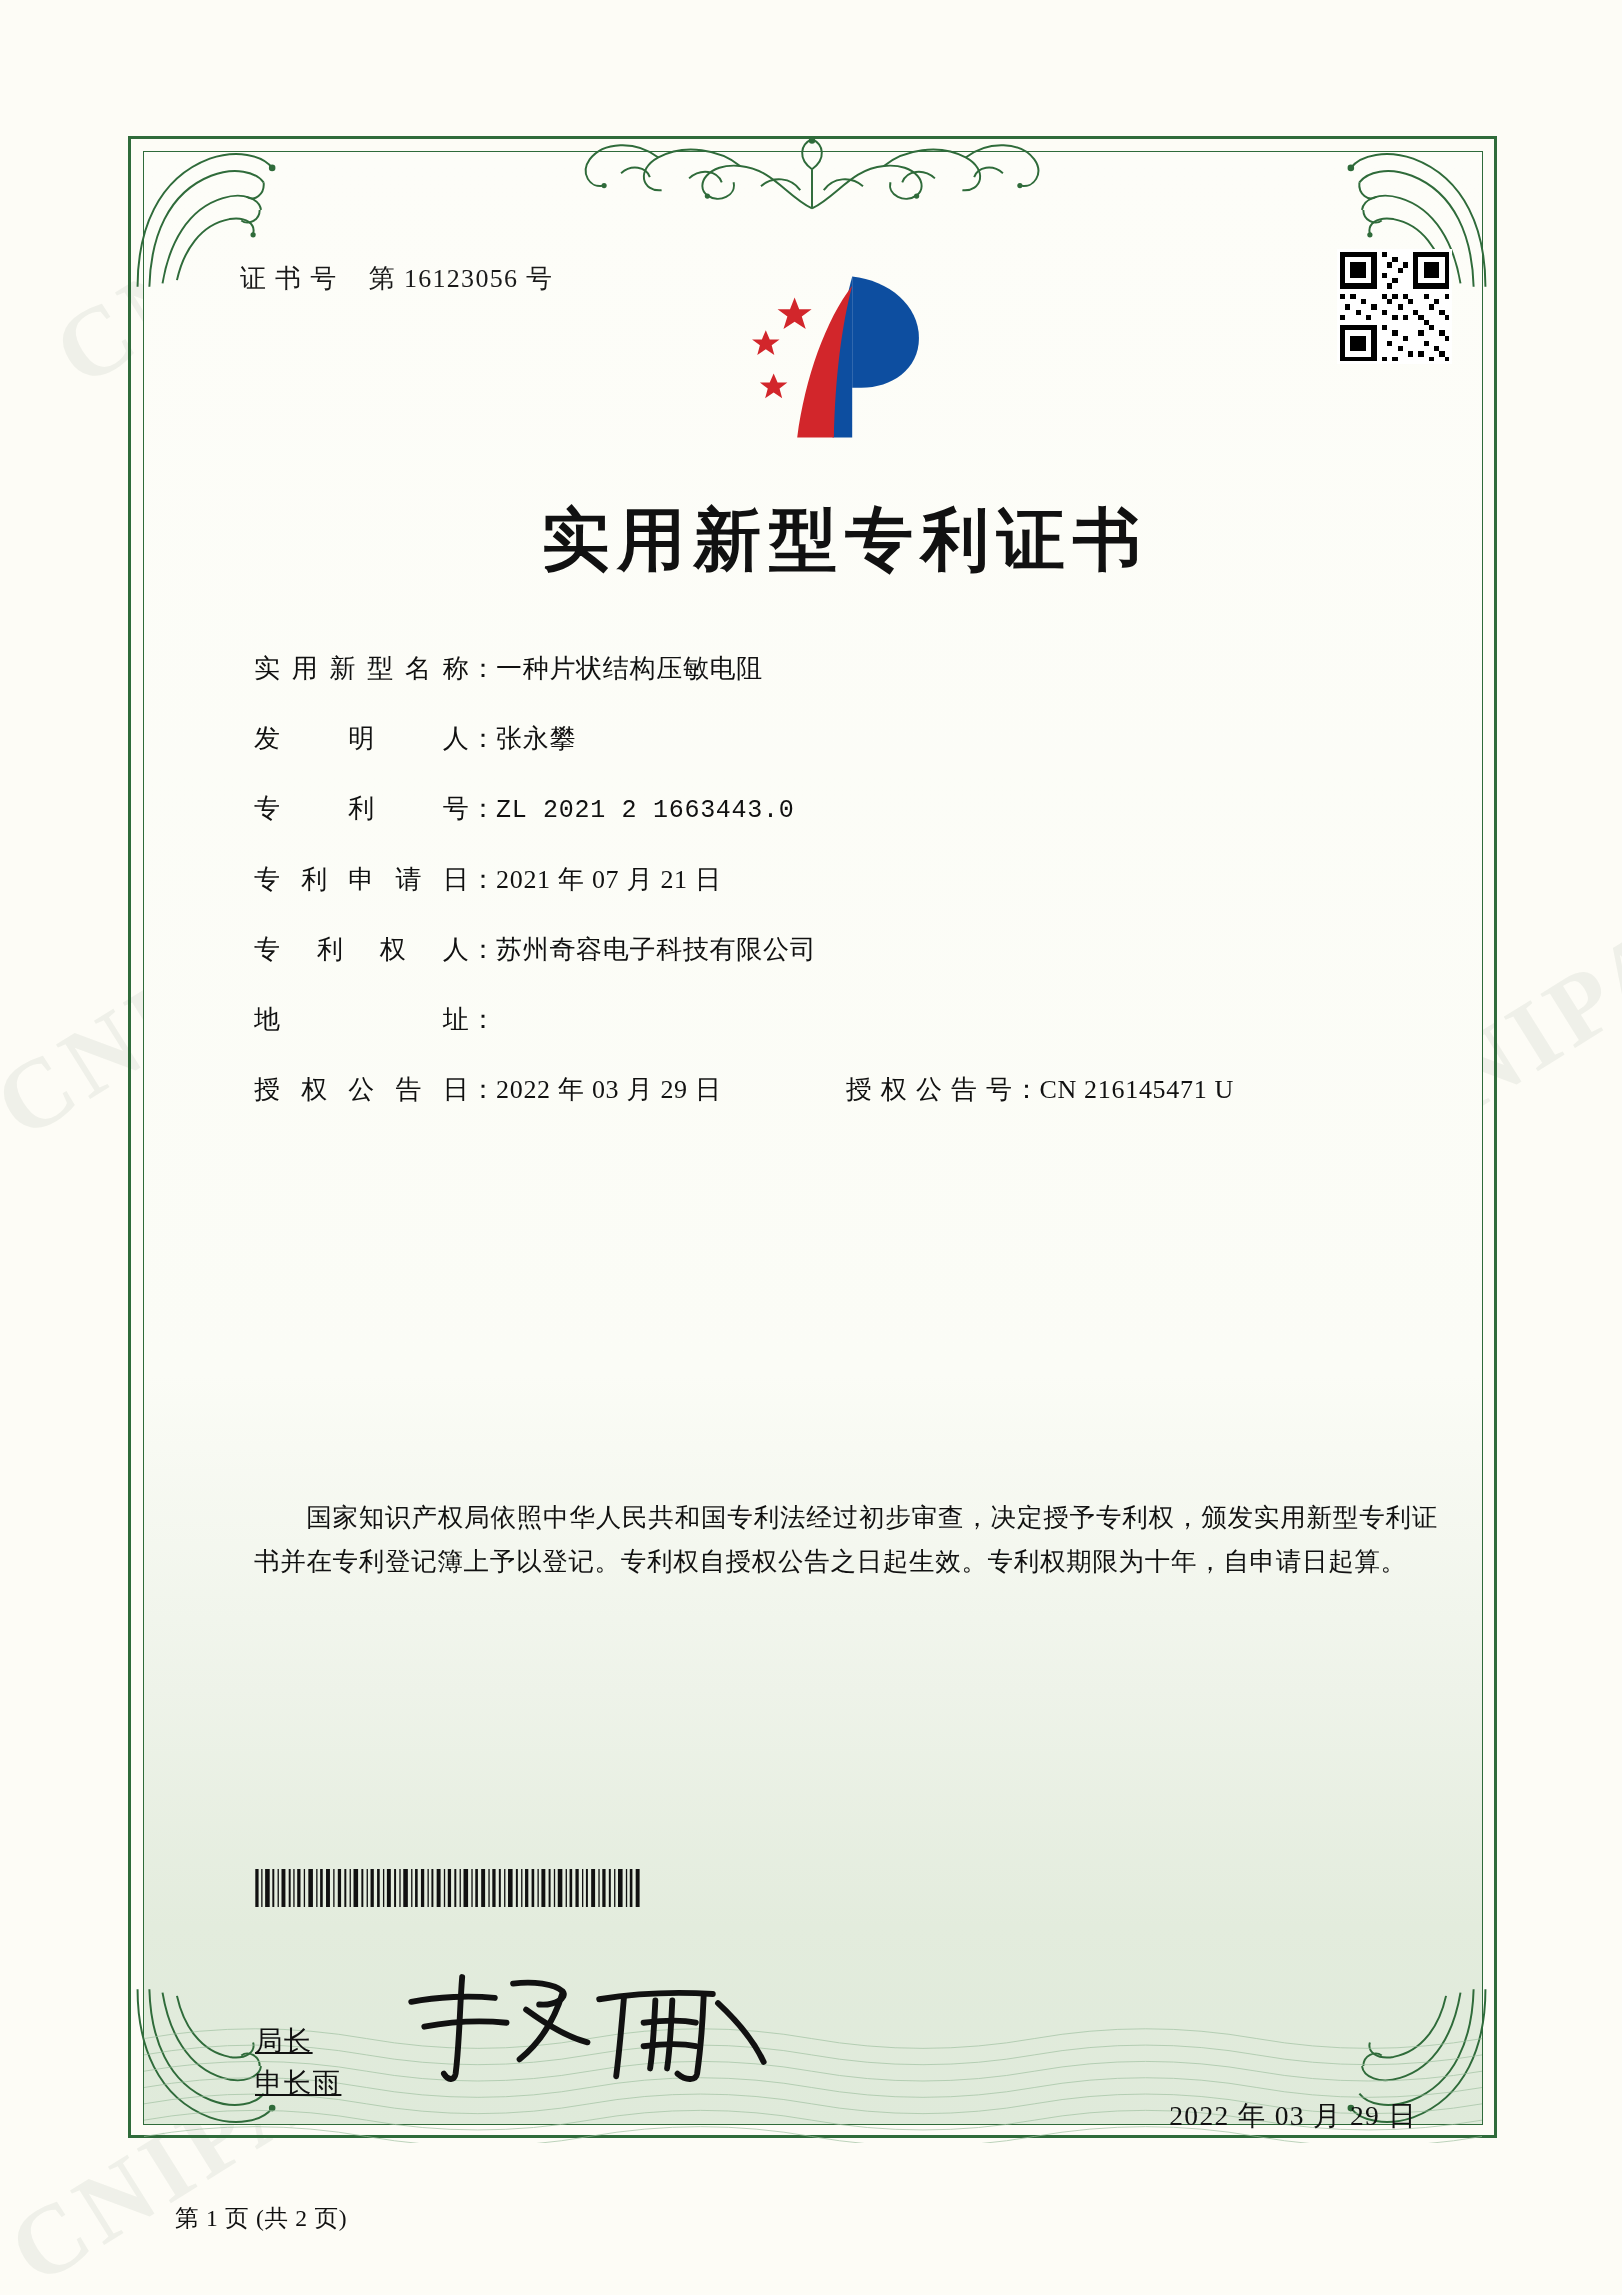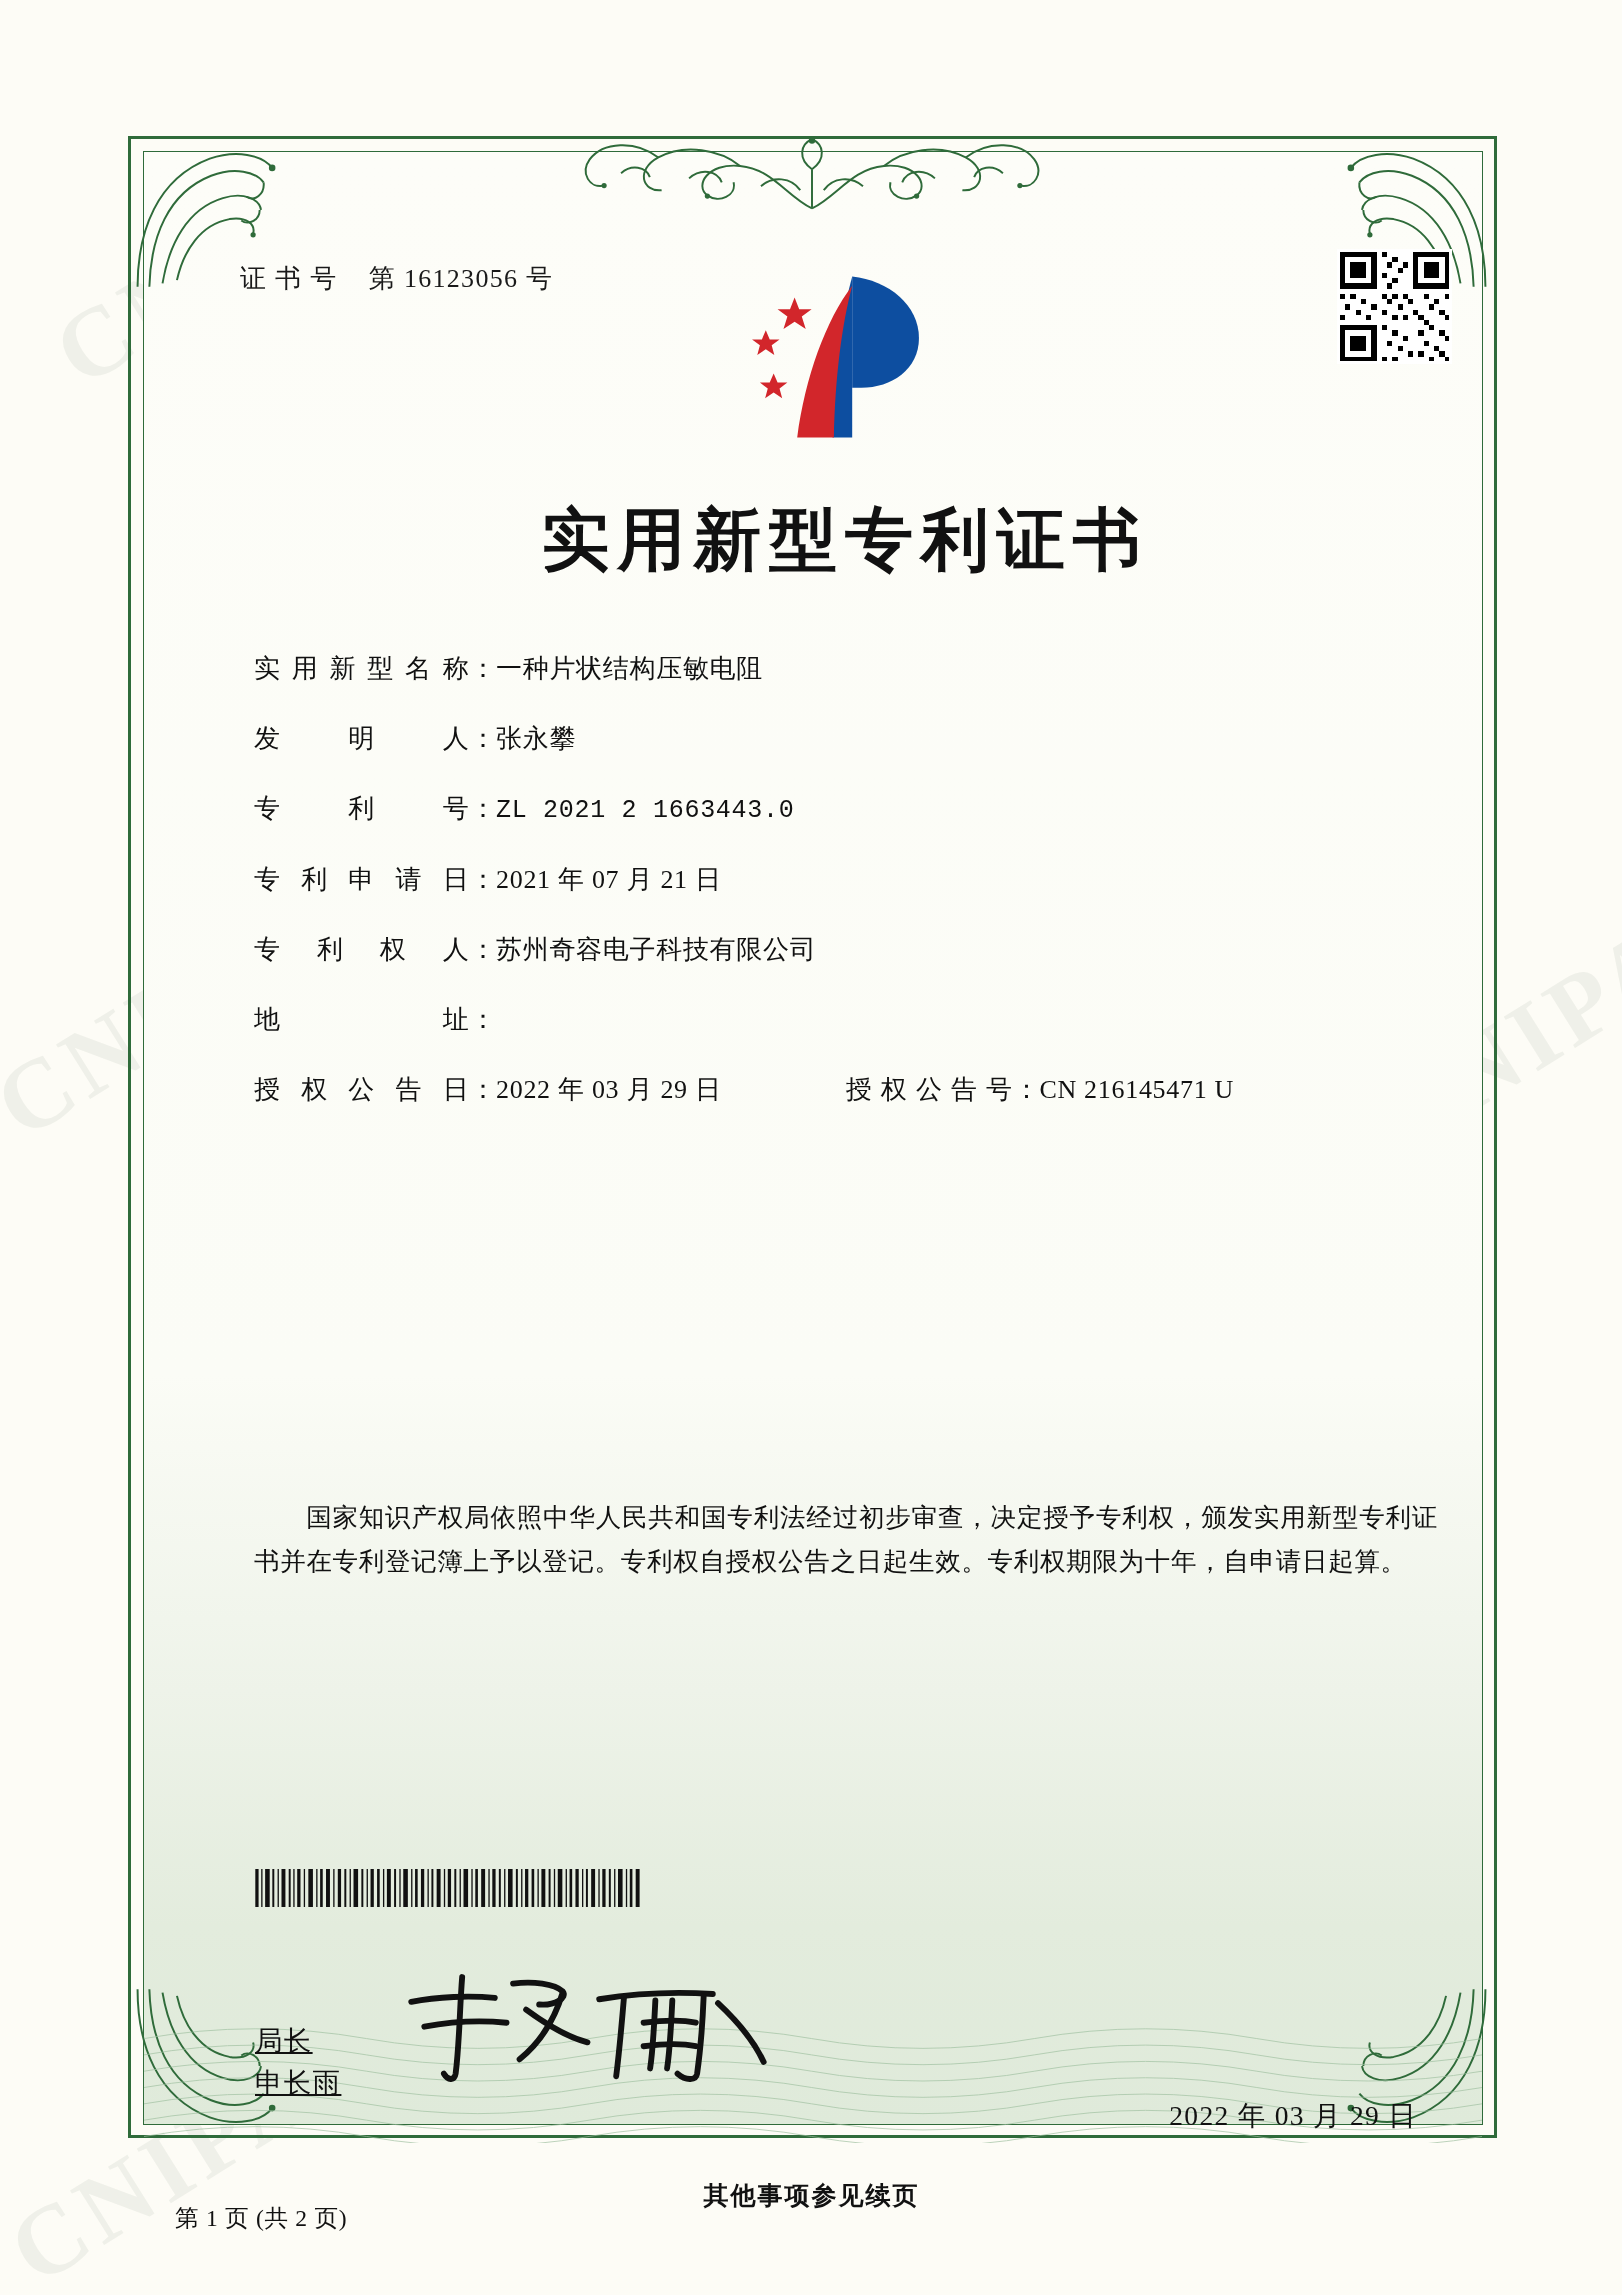--- a/index.html
+++ b/index.html
@@ -626,16 +626,15 @@
           <path d="M500 60 C 530 88, 556 120, 570 150"></path>
         </g>
       </svg>
     </div>
 
     <div class="sign-date">2022 年 03 月 29 日</div>
 
     <div class="page-no">第 1 页 (共 2 页)</div>
   </div>
 
-  <div class="footer-note">其他事项参见续页</div>
 
 </div>
 
 
 </body></html>

